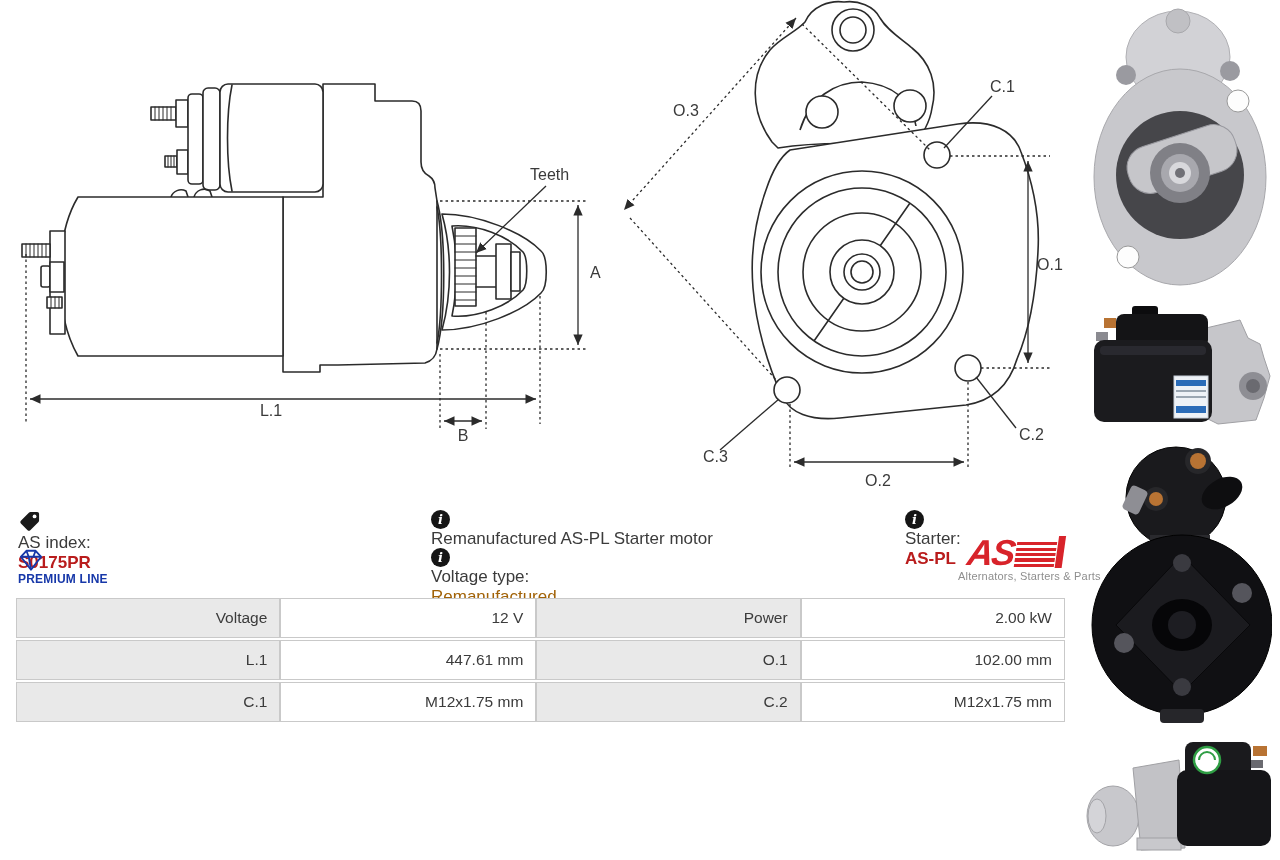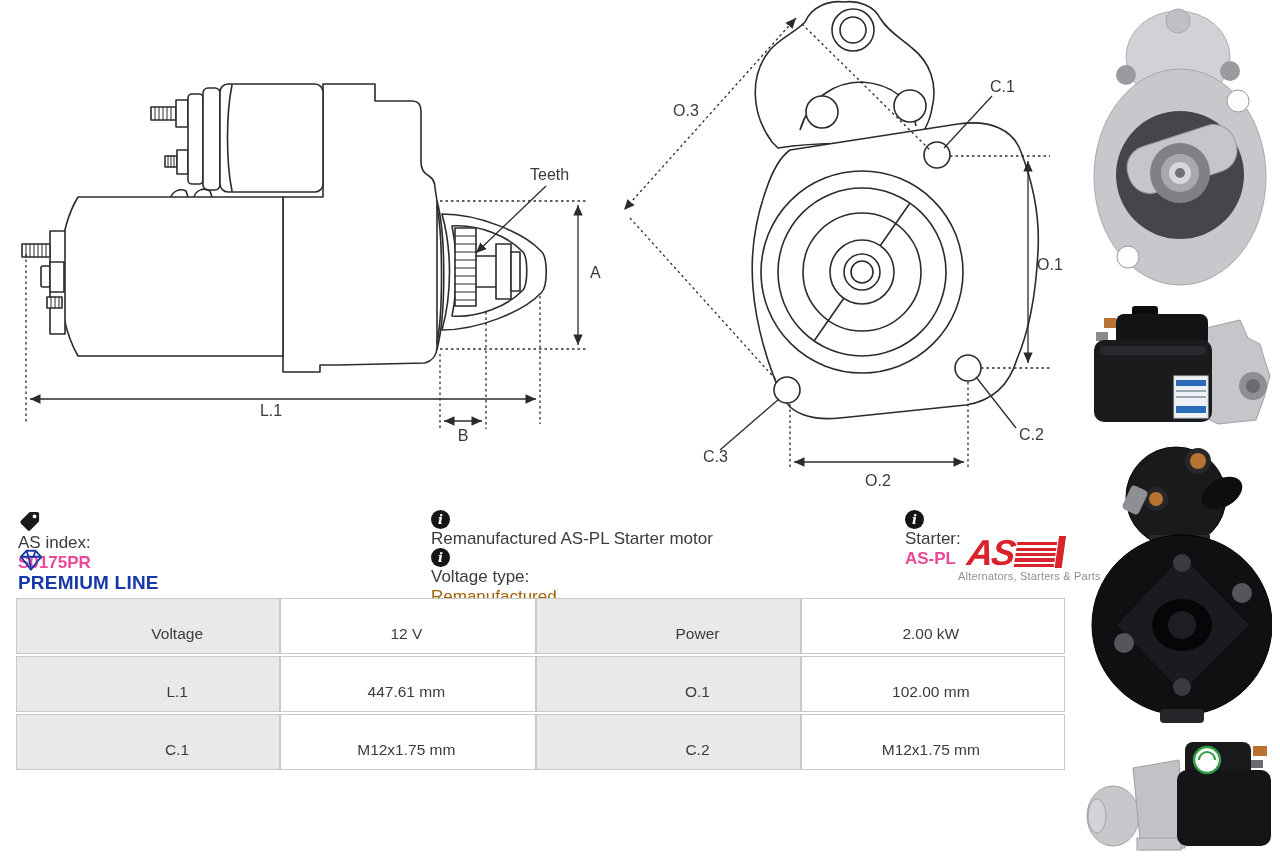--- a/index.html
+++ b/index.html
@@ -3,39 +3,39 @@
 <meta charset="utf-8">
 <style>
   html,body{margin:0;padding:0;background:#fff;}
   #stage{position:relative;width:1280px;height:860px;background:#fff;overflow:hidden;
          font-family:"Liberation Sans",sans-serif;color:#3b3b3b;}
   .abs{position:absolute;}
   svg text{font-family:"Liberation Sans",sans-serif;}
 
   
   .info-line{position:absolute;display:flex;align-items:flex-start;font-size:17px;color:#3b3b3b;white-space:nowrap;flex-direction:column;}
-  .b{font-weight:bold;color:#ec4899;}
-  .premium{color:#1738a9;font-weight:bold;font-size:19px;letter-spacing:.2px;}
+  .b{font-weight:bold;color:#b91c1c;}
+  .premium{color:#1738a9;font-weight:bold;font-size:12px;letter-spacing:.2px;}
   .green{color:#a16207;font-weight:normal;}
   .info-ic{display:inline-flex;align-items:center;justify-content:center;width:19px;height:19px;border-radius:50%;
            background:#151515;color:#fff;font-family:"DejaVu Serif",serif;font-weight:bold;font-size:13px;font-style:italic;flex:0 0 auto;}
   
   .brand{position:absolute;left:958px;top:534px;width:116px;text-align:center;}
   .brand-mark{display:flex;align-items:flex-end;justify-content:center;height:34px;transform:skewX(-8deg);}
   .brand-as{color:#d8232a;font-weight:bold;font-style:italic;font-size:36px;line-height:30px;letter-spacing:-2px;}
   .brand-stripes{width:40px;height:26px;margin-left:2px;
      background:repeating-linear-gradient(to bottom,#d8232a 0 3px,#fff 3px 5.5px);}
   .brand-bar{width:7px;height:32px;background:#d8232a;margin-left:1px;}
   .brand-tagline{margin-top:2px;font-size:11px;color:#8e8e8e;letter-spacing:.2px;white-space:nowrap;}
 
   
   table.spec{position:absolute;left:16px;top:596px;width:1049px;border-collapse:separate;border-spacing:0 2px;
              font-size:15.5px;color:#3b3b3b;table-layout:fixed;}
-  table.spec td{border:1px solid #c9c9c9;text-align:center;vertical-align:middle;height:34px;
-                padding:18px 12px 2px 8px;background:#fff;}
+  table.spec td{border:1px solid #c9c9c9;text-align:right;vertical-align:middle;height:34px;
+                padding:2px 12px 2px 8px;background:#fff;}
   table.spec td.lab{background:#e9e9e9;padding-left:70px;}
 </style>
 </head>
 <body>
 
 <div id="stage">
 
   <svg class="abs" style="left:8px;top:4px" width="600" height="460" viewBox="0 0 600 460">
     <defs>
       <marker id="arrA" viewBox="0 0 10 10" refX="9" refY="5" markerWidth="9" markerHeight="9" orient="auto-start-reverse">

